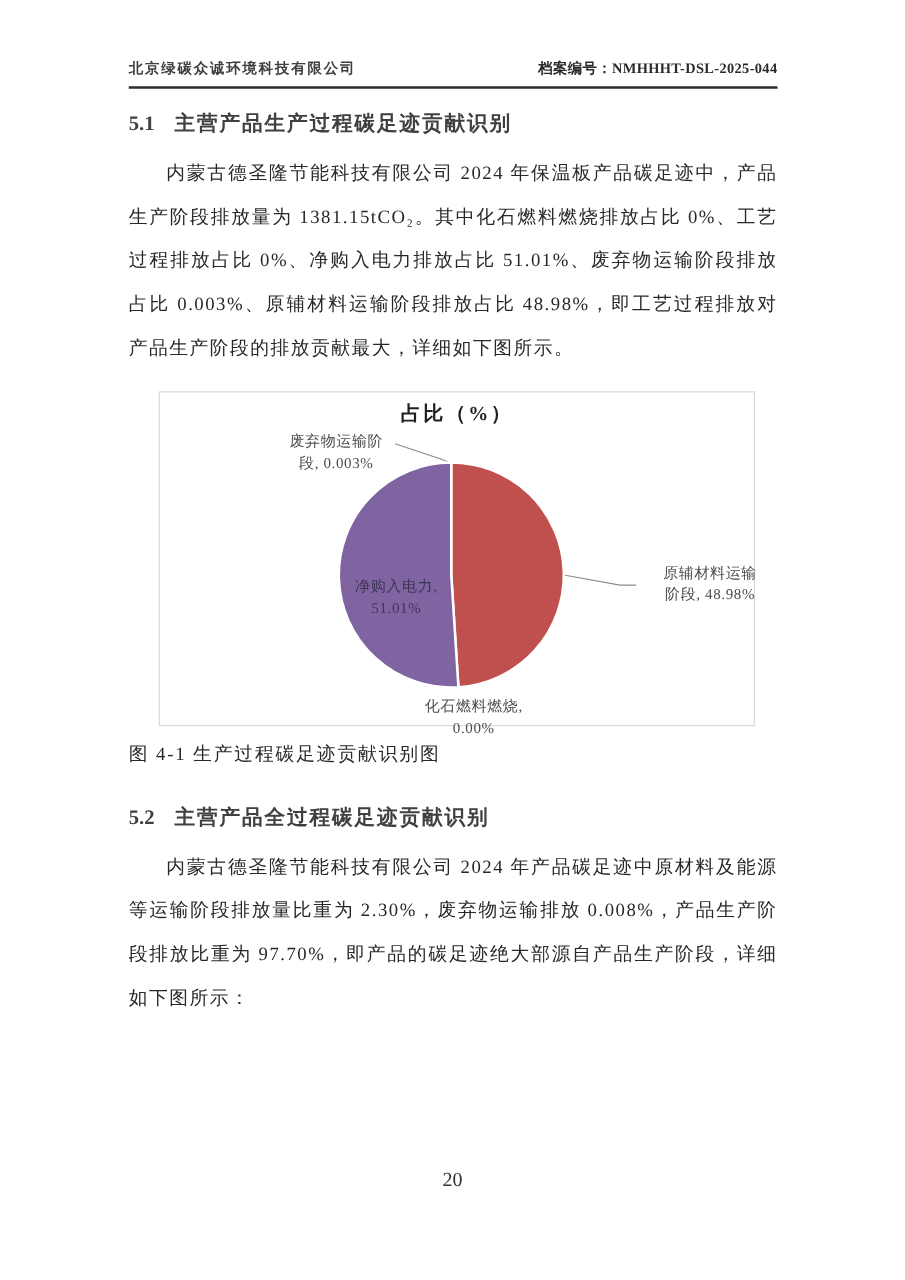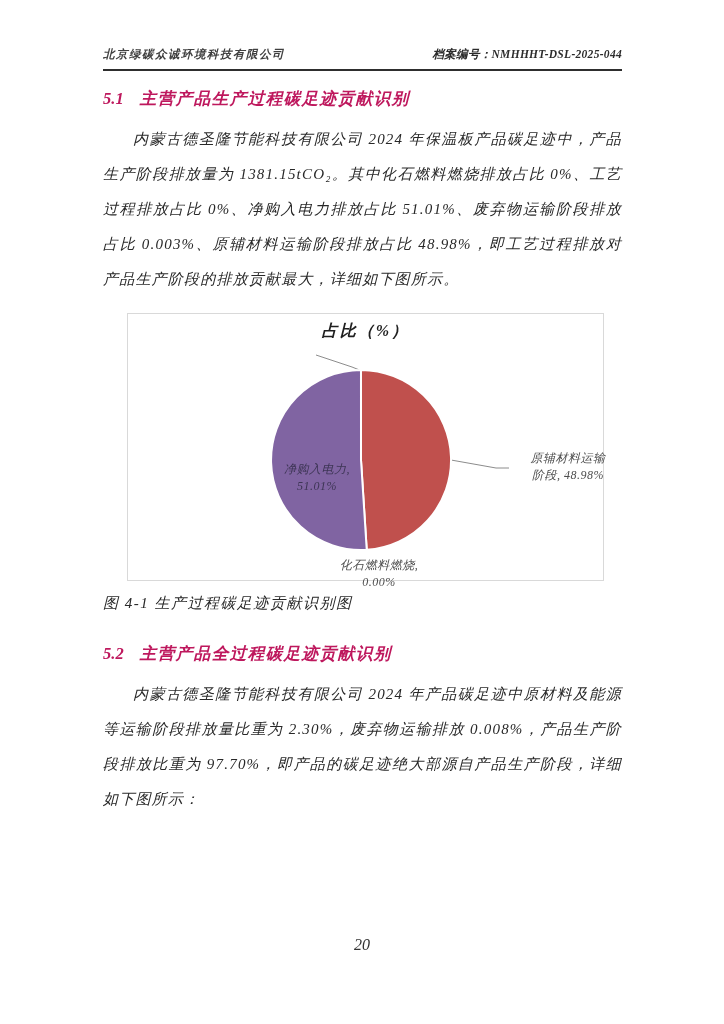--- a/index.html
+++ b/index.html
@@ -3,39 +3,39 @@
 <meta charset="utf-8">
 <style>
   * { margin: 0; padding: 0; box-sizing: border-box; }
   html, body { background: #ffffff; }
   body {
     width: 724px; height: 1024px;
     font-family: "Liberation Serif", "DejaVu Serif", serif;
     color: #282828;
     overflow: hidden;
   }
-  .page { width: 724px; height: 1024px; padding: 0 102px 0 103px; position: relative; font-style: italic; }
+  .page { width: 724px; height: 1024px; padding: 0 102px 0 103px; position: relative; }
 
   
   .header {
     padding-top: 47px; padding-bottom: 7px;
     border-bottom: 2px solid #2e2e2e;
     display: flex; justify-content: space-between; align-items: flex-end;
   }
   .header .company { font-size: 11.5px; letter-spacing: 1.5px; color: #3f3f3f; font-weight: bold; }
   .header .docnum { font-size: 11.5px; color: #2b2b2b; font-weight: bold; letter-spacing: 0.3px; }
 
   
   .para {
     font-size: 15px; line-height: 35px; letter-spacing: 1.2px;
     text-align: justify; text-indent: 2em; color: #282828;
   }
   .p-intro { margin-top: 18px; }
   .heading {
-    margin-top: 17px; font-size: 16.5px; font-weight: bold; color: #be185d;
+    margin-top: 17px; font-size: 16.5px; font-weight: bold; color: #404040;
     letter-spacing: 1.5px;
   }
   .heading .num { margin-right: 16px; letter-spacing: 0; }
   .h-52 { margin-top: 30px; }
   .p-body { margin-top: 12px; }
 
   
   .chart-frame {
     margin-top: 16px; margin-left: 24px;
     width: 477px; height: 268px;
@@ -87,20 +87,24 @@
   <div class="chart-frame">
     <div class="chart-title">占比（%）</div>
 
     <svg id="pie-svg" width="477" height="268" viewBox="0 0 477 268">
       <polyline points="188,41 224,53 234,57" fill="none" stroke="#8c8c8c" stroke-width="1"></polyline>
       <polyline points="323,146 368,154 381,154" fill="none" stroke="#8c8c8c" stroke-width="1"></polyline>
     <path d="M 233 146 L 233.00 56.00 A 90 90 0 0 1 238.74 235.82 Z" fill="#C0504D" stroke="#ffffff" stroke-width="2"></path>
         <path d="M 233 146 L 238.74 235.82 A 90 90 0 1 1 232.98 56.00 Z" fill="#8064A2" stroke="#ffffff" stroke-width="2"></path>
       </svg>
 
+    <div class="pie-label lbl-waste">
+      <div>废弃物运输阶</div>
+      <div>段, 0.003%</div>
+    </div>
     <div class="pie-label lbl-elec">
       <div>净购入电力,</div>
       <div>51.01%</div>
     </div>
     <div class="pie-label lbl-raw">
       <div>原辅材料运输</div>
       <div>阶段, 48.98%</div>
     </div>
     <div class="pie-label lbl-fossil">
       <div>化石燃料燃烧,</div>

